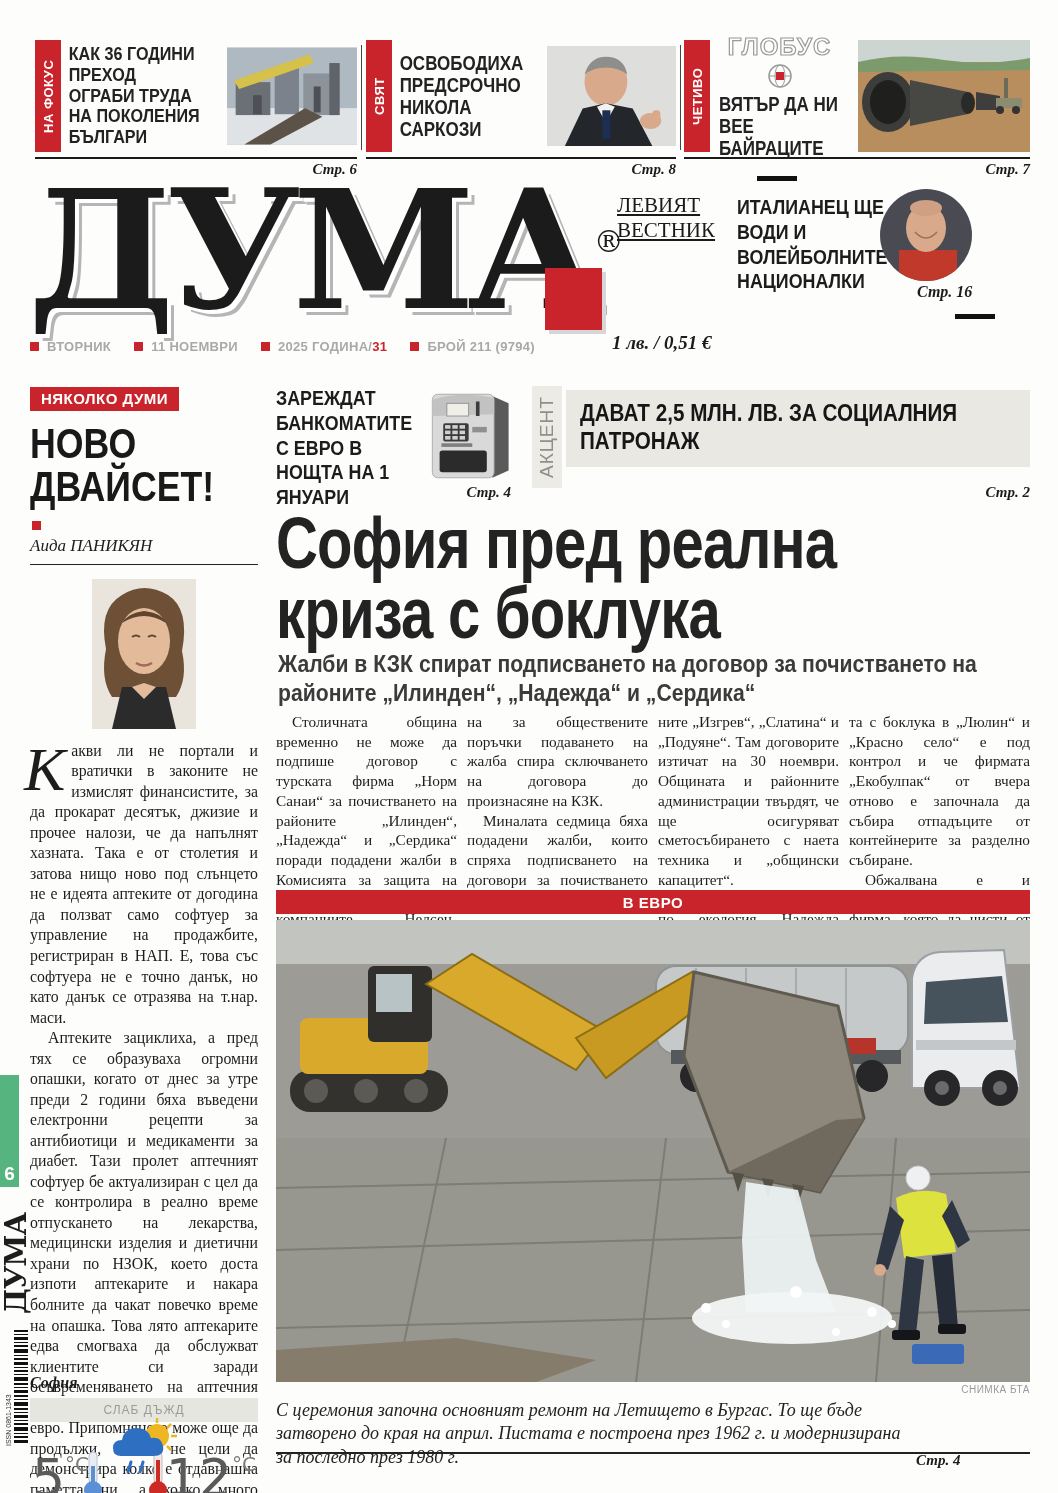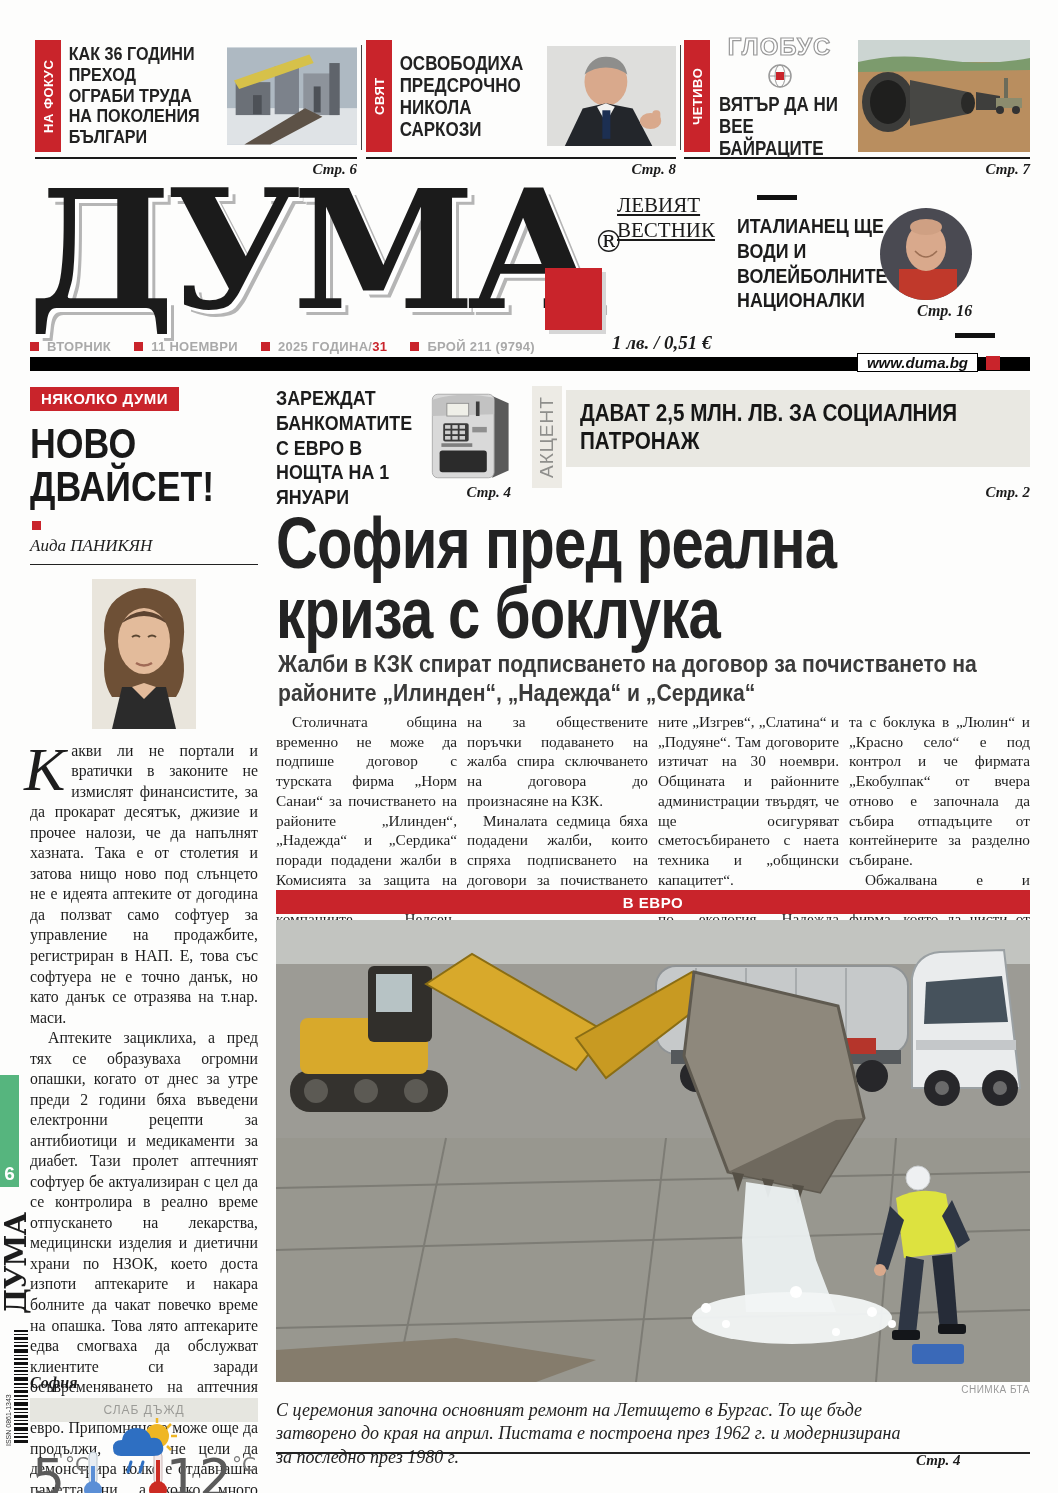--- a/index.html
+++ b/index.html
@@ -42,21 +42,21 @@
   .price { position:absolute; left:612px; top:332px; font-family:"Liberation Serif", serif; font-style:italic; font-weight:bold; font-size:19px; }
   .dateline { position:absolute; left:30px; top:339px; width:505px; display:flex; justify-content:space-between; }
   .dl-item { display:flex; align-items:center; gap:8px; font-size:13px; font-weight:bold; color:#a9a9a9; letter-spacing:0.3px; }
   .dl-sq { width:9px; height:9px; background:#c9242b; flex:0 0 auto; }
   .dl-red { color:#c9242b; }
   .blackbar { position:absolute; left:30px; top:357px; width:1000px; height:14px; background:#000; }
   .site-pill { position:absolute; right:52px; top:-4px; background:#fff; border:1px solid #000; padding:0 9px; font-weight:bold; font-style:italic; font-size:15px; color:#111; }
   .site-sq { position:absolute; right:30px; top:-1px; width:14px; height:14px; background:#c9242b; }
 
   
-  .volley { position:absolute; left:737px; top:195px; width:296px; }
+  .volley { position:absolute; left:737px; top:176px; width:296px; }
   .dash { height:5px; background:#111; width:40px; }
   .volley-title { margin-top:14px; width:206px; font-weight:bold; font-size:21px; line-height:1.18; transform:scaleX(0.85); transform-origin:0 0; }
   .volley-photo { position:absolute; left:142px; top:12px; }
   .volley-page { position:absolute; left:180px; top:107px; }
   .dash-b { position:absolute; left:218px; top:138px; }
 
   
   .opinion { position:absolute; left:30px; top:387px; width:228px; }
   .op-label { display:inline-block; background:#c9242b; color:#fff; font-weight:bold; font-size:15px; padding:3px 11px 4px; letter-spacing:0.5px; }
   .op-title { margin-top:12px; font-weight:bold; font-size:42px; line-height:1.02; width:268px; transform:scaleX(0.85); transform-origin:0 0; color:#191919; }
@@ -239,24 +239,20 @@
     <div class="dl-item">
         <span class="dl-sq"></span>
         <span><span>2025 ГОДИНА/</span><span class="dl-red">31</span></span>
       </div>
     <div class="dl-item">
         <span class="dl-sq"></span>
         <span>БРОЙ 211 (9794)</span>
       </div>
   </div>
 
-  <div class="blackbar">
-    <span class="site-pill">www.duma.bg</span>
-    <span class="site-sq"></span>
-  </div>
 
   <div class="opinion">
     <span class="op-label">НЯКОЛКО ДУМИ</span>
     <div class="op-title">НОВО ДВАЙСЕТ!</div>
     <div class="op-dot"></div>
     <div class="op-author serif">Аида ПАНИКЯН</div>
     <div class="op-rule"></div>
     <div class="op-photo">
       <svg width="104" height="150" viewBox="0 0 104 150">
         <rect width="104" height="150" fill="#e9e5dc"></rect>

